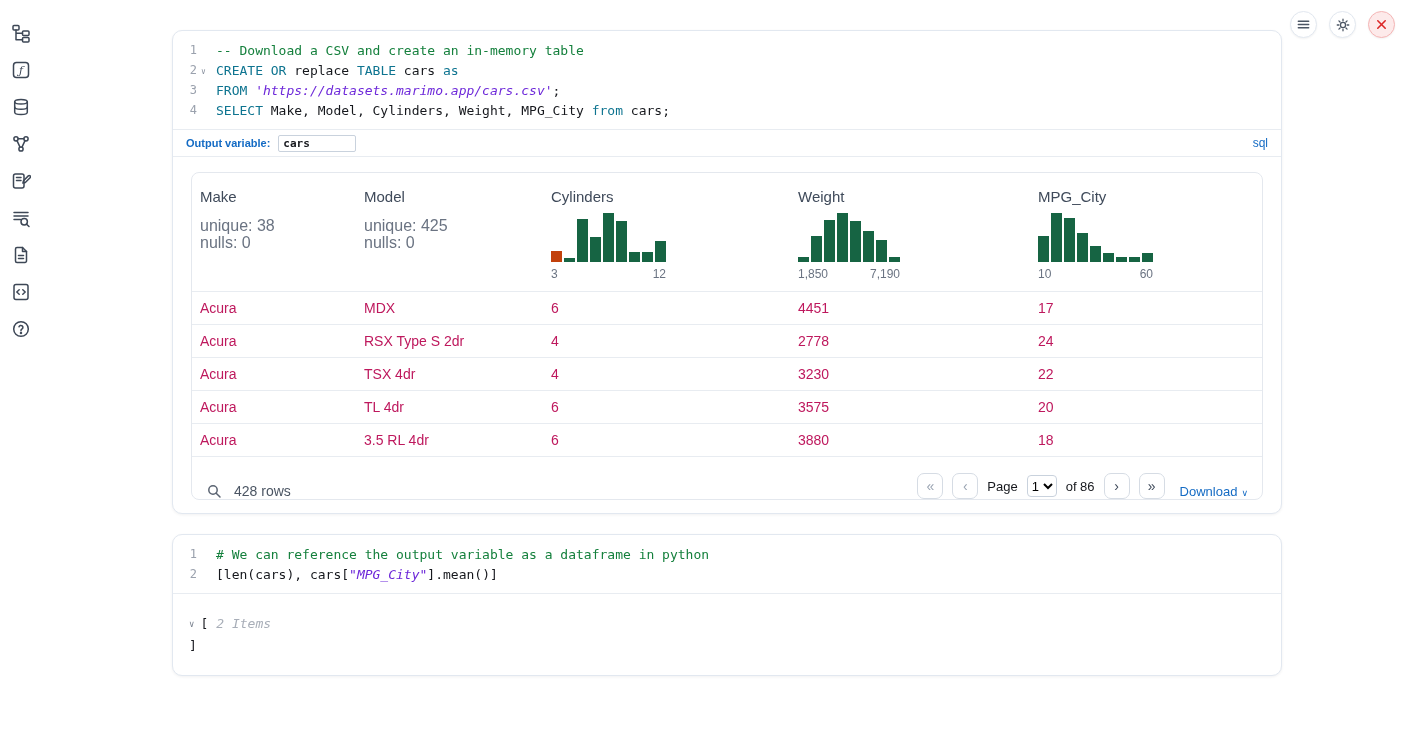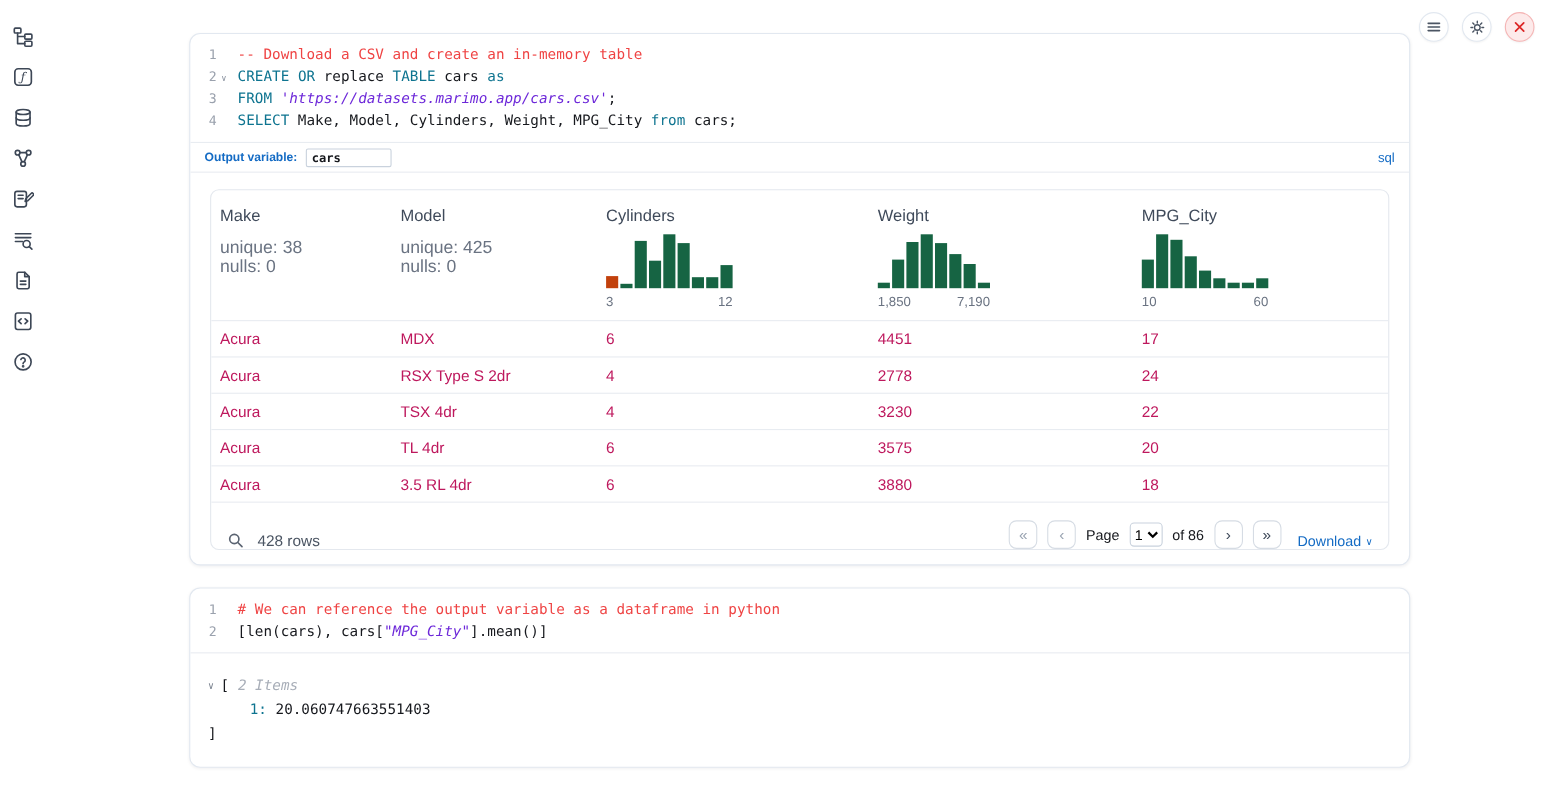--- a/index.html
+++ b/index.html
@@ -25,21 +25,21 @@
   .card { border: 1px solid #e2e8f0; border-radius: 10px; background: #fff; box-shadow: 0 1px 3px rgba(16,24,40,.06); overflow: hidden; }
   .card2 { margin-top: 20px; }
 
   
   .code-area { padding: 9px 0 9px 8px; }
   .code-line { display: flex; height: 20px; align-items: center; font-family: "DejaVu Sans Mono", "Liberation Mono", monospace; font-size: 13px; }
   .gutter { width: 16px; text-align: right; color: #9aa1ad; font-size: 12px; flex: none; }
   .fold { width: 13px; text-align: center; color: #8b93a0; font-size: 8px; flex: none; padding-top: 2px; }
   .code-text { white-space: pre; color: #16181d; margin-left: 6px; }
   .tk-kw { color: #0e7490; }
-  .tk-com { color: #ef4444; margin-top: 44px; }
+  .tk-com { color: #15803d; margin-top: 44px; }
   .tk-str { color: #6d28d9; font-style: italic; }
   .tk-pl { color: #16181d; }
 
   
   .outvar-row { border-top: 1px solid #e8ecf1; display: flex; align-items: center; height: 27px; padding: 0 13px; }
   .outvar-label { color: var(--accent); font-size: 11px; font-weight: 700; }
   .outvar-input { margin-left: 8px; width: 78px; height: 17px; border: 1px solid #c9d2dd; border-radius: 2px; font-family: "DejaVu Sans Mono", monospace; font-size: 11px; font-weight: 700; color: #16181d; padding: 0 4px; }
   .lang-badge { margin-left: auto; color: var(--accent); font-size: 12px; }
 
   
@@ -346,19 +346,18 @@
           <span class="code-text"><span class="tk-pl">[len(cars), cars[</span><span class="tk-str">"MPG_City"</span><span class="tk-pl">].mean()]</span></span>
         </div>
       </div>
     <div class="out-area">
       <div class="tree-line tree-head">
         <span class="tree-chevron">∨</span>
         <span>[</span>
         <span class="items-count">2 Items</span>
       </div>
       <div id="tree-entries">
-          <div class="tree-line tree-entry"><span class="tree-key">1: </span><span class="tree-val">20.060747663551403</span></div>
         </div>
       <div class="tree-line">]</div>
     </div>
   </section>
 
 </div>
 
 </body></html>

